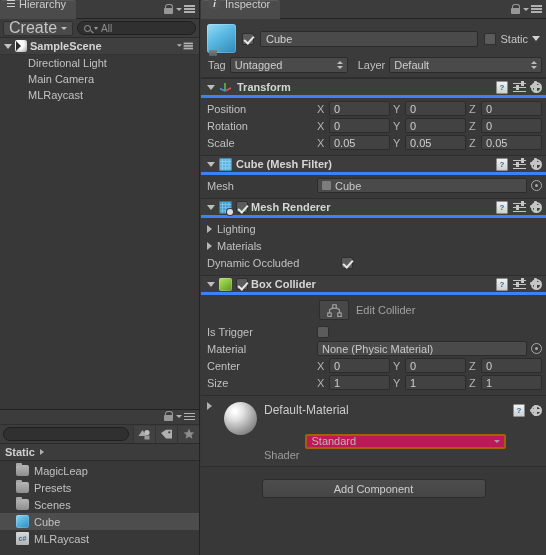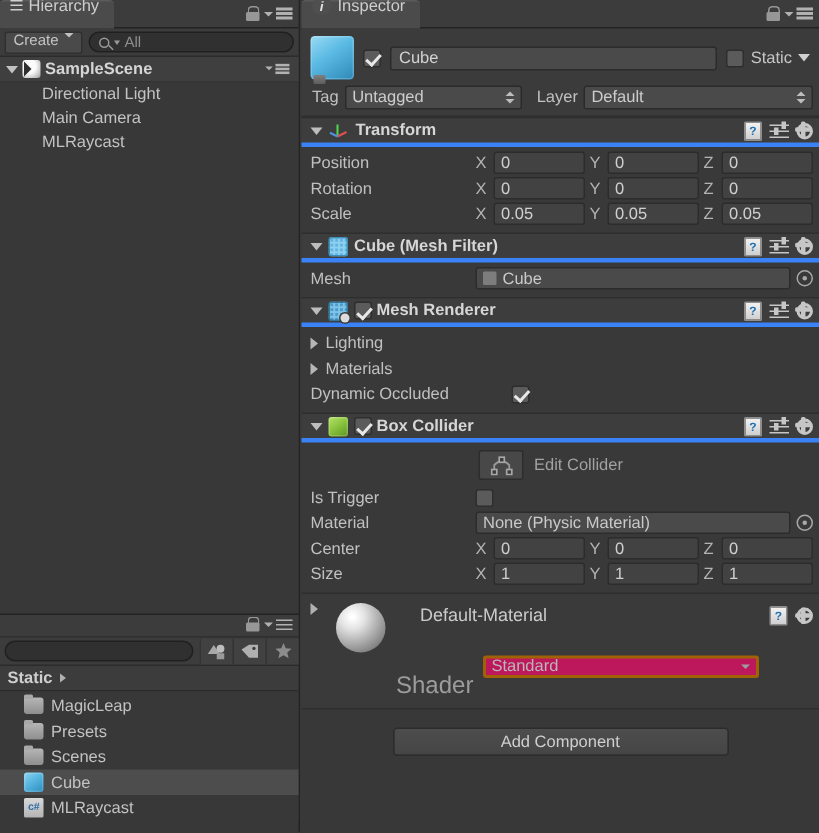--- a/index.html
+++ b/index.html
@@ -47,22 +47,22 @@
   .menu-icon .lines i { display: block; width: 11px; height: 1.5px; background: #cfcfcf; }
 
   
   #hierarchy { left: 0; top: 0; width: 200px; height: 409px; border-right: 1px solid #232323; }
   .h-toolbar {
     height: 19px; background: #3c3c3c; border-bottom: 1px solid #2b2b2b;
     display: flex; align-items: center; padding: 0 3px; gap: 4px;
   }
   .btn-create {
     height: 15px; background: #4a4a4a; border: 1px solid #303030; border-radius: 2px;
-    display: flex; align-items: flex-start; gap: 4px; padding: 0 5px;
-    color: #c4c4c4; font-size: 10px;
+    display: flex; align-items: center; gap: 4px; padding: 0 5px;
+    color: #c4c4c4; font-size: 16px;
   }
   .btn-create .car { width: 0; height: 0; border-left: 3px solid transparent; border-right: 3px solid transparent; border-top: 3px solid #c0c0c0; }
   .searchfield {
     flex: 1; height: 14px; background: #303030; border: 1px solid #202020;
     border-radius: 7px; display: flex; align-items: center; padding: 0 6px; gap: 3px;
     color: #8f8f8f; font-size: 10px;
   }
   .mag { width: 7px; height: 7px; border: 1.2px solid #9a9a9a; border-radius: 50%; position: relative; flex: none; }
   .mag::after { content: ""; position: absolute; right: -3px; bottom: -2px; width: 3.5px; height: 1.2px; background: #9a9a9a; transform: rotate(45deg); }
   .mag-car { width: 0; height: 0; border-left: 2.5px solid transparent; border-right: 2.5px solid transparent; border-top: 3px solid #9a9a9a; }
@@ -262,23 +262,23 @@
   .edit-collider-label { color: #a2a2a2; font-size: 11px; }
 
   
   .mat-block { border-top: 1px solid #2e2e2e; background: #3a3a3a; padding: 6px 4px 5px 6px; }
   .mat-row { display: flex; align-items: flex-start; gap: 7px; }
   .mat-sphere {
     width: 33px; height: 33px; border-radius: 50%; flex: none;
     background: radial-gradient(circle at 33% 28%, #ffffff 4%, #e2e2e2 26%, #9e9e9e 62%, #585858 100%);
   }
   .mat-right { flex: 1; padding-top: 1px; }
-  .mat-name { color: #cbcbcb; font-size: 12px; margin-left: 16px; }
+  .mat-name { color: #cbcbcb; font-size: 12px; }
   .mat-shader-row { display: flex; align-items: center; gap: 6px; margin-top: 4px; }
-  .mat-shader-label { color: #9c9c9c; font-size: 16px; margin-top: 28px; }
+  .mat-shader-label { color: #9c9c9c; font-size: 11px; margin-top: 28px; }
   .shader-dd {
     flex: 1; height: 15px; background: #be185d; border: 2px solid #a16207; border-radius: 2px;
     display: flex; align-items: center; padding: 0 4px; color: #b8b8b8; font-size: 11px;
   }
   .shader-dd .car { margin-left: auto; width: 0; height: 0; border-left: 3px solid transparent; border-right: 3px solid transparent; border-top: 3px solid #9d9d9d; }
   .mat-icons { display: flex; align-items: center; gap: 6px; padding-top: 2px; }
   .mat-foldout { position: relative; width: 10px; flex: none; display: flex; align-items: flex-end; padding-bottom: 2px; }
 
   .addcomp-zone { border-top: 1px solid #2e2e2e; padding: 12px 0; display: flex; justify-content: center; background: #383838; }
   .add-btn {

